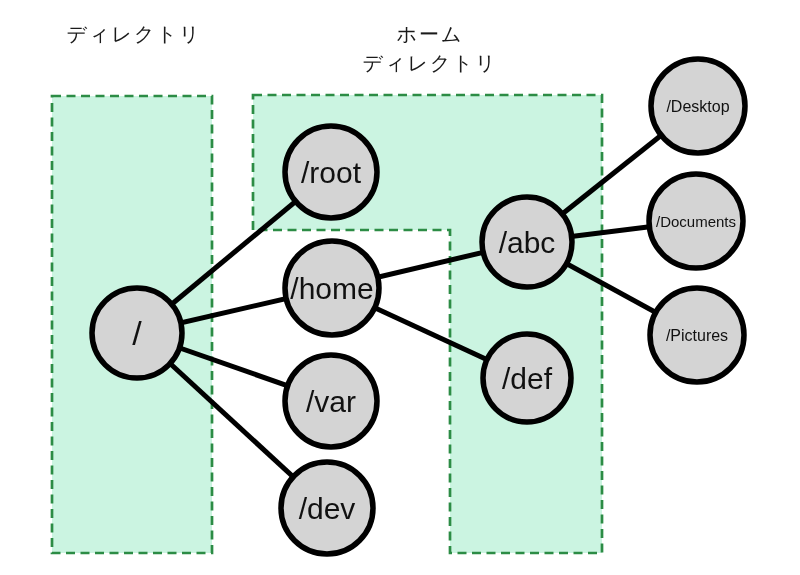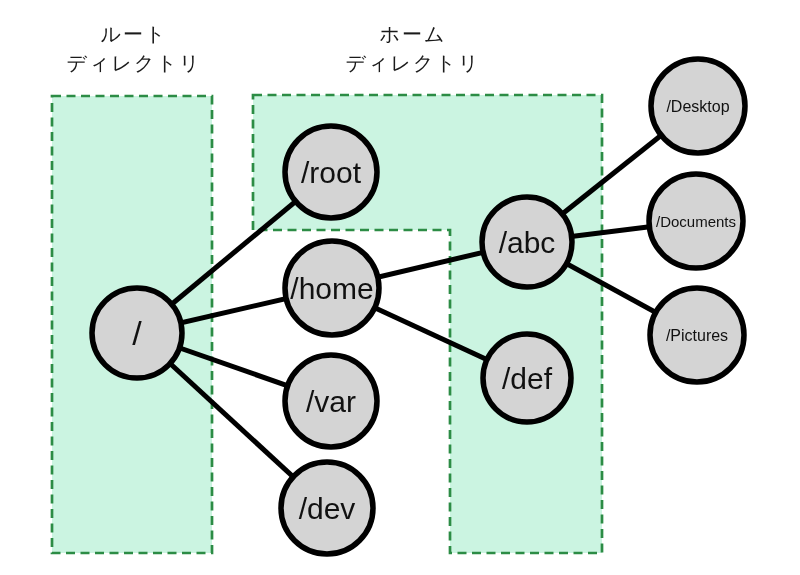--- a/index.html
+++ b/index.html
@@ -24,21 +24,21 @@
     position: absolute;
     width: 240px;
     text-align: center;
     font-size: 20px;
     line-height: 29px;
     color: #1a1a1a;
     letter-spacing: 2px;
     font-family: "Liberation Sans", "DejaVu Sans", sans-serif;
   }
   .box-title.left  { left: 14px;  top: 20px; }
-  .box-title.home  { left: 293px; top: 20px; }
+  .box-title.home  { left: 310px; top: 20px; }
 </style>
 </head>
 <body>
 
 <div class="stage">
   <svg id="diagram-svg" width="800" height="575" viewBox="0 0 800 575">
       <path d="M52,96 H212 V553 H52 Z" fill="#cbf4e1" stroke="#2c8c45" stroke-width="2.7" stroke-dasharray="9 5.5"></path>
       <path d="M253,95 H602 V553 H450 V230 H253 Z" fill="#cbf4e1" stroke="#2c8c45" stroke-width="2.7" stroke-dasharray="9 5.5"></path>
       <line x1="137" y1="333" x2="331" y2="172" stroke="#000000" stroke-width="5"></line>
       <line x1="137" y1="333" x2="332" y2="288" stroke="#000000" stroke-width="5"></line>
@@ -65,21 +65,20 @@
       <text x="527" y="378" fill="#111111" font-size="30" text-anchor="middle" dominant-baseline="central" font-family="&quot;Liberation Sans&quot;, &quot;DejaVu Sans&quot;, sans-serif">/def</text>
       <circle cx="698" cy="106" r="47" fill="#d4d4d4" stroke="#000000" stroke-width="5.5"></circle>
       <text x="698" y="106" fill="#111111" font-size="16" text-anchor="middle" dominant-baseline="central" font-family="&quot;Liberation Sans&quot;, &quot;DejaVu Sans&quot;, sans-serif">/Desktop</text>
       <circle cx="696" cy="221" r="47" fill="#d4d4d4" stroke="#000000" stroke-width="5.5"></circle>
       <text x="696" y="221" fill="#111111" font-size="15" text-anchor="middle" dominant-baseline="central" font-family="&quot;Liberation Sans&quot;, &quot;DejaVu Sans&quot;, sans-serif">/Documents</text>
       <circle cx="697" cy="335" r="47" fill="#d4d4d4" stroke="#000000" stroke-width="5.5"></circle>
       <text x="697" y="335" fill="#111111" font-size="16" text-anchor="middle" dominant-baseline="central" font-family="&quot;Liberation Sans&quot;, &quot;DejaVu Sans&quot;, sans-serif">/Pictures</text>
     </svg>
 
   <div class="box-title left">
-    <div>ルート</div>
     <div>ディレクトリ</div>
   </div>
 
   <div class="box-title home">
     <div>ホーム</div>
     <div>ディレクトリ</div>
   </div>
 </div>
 
 </body></html>

